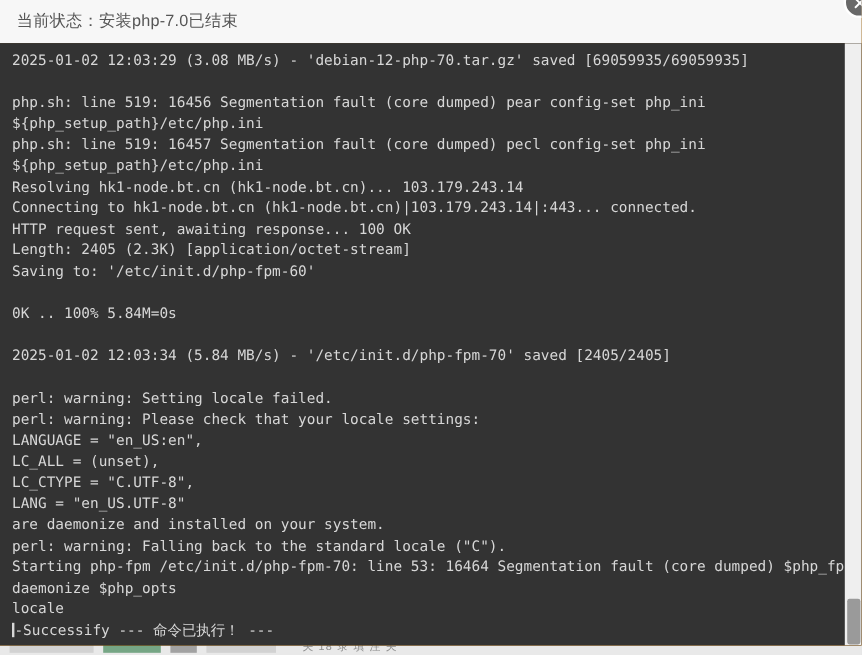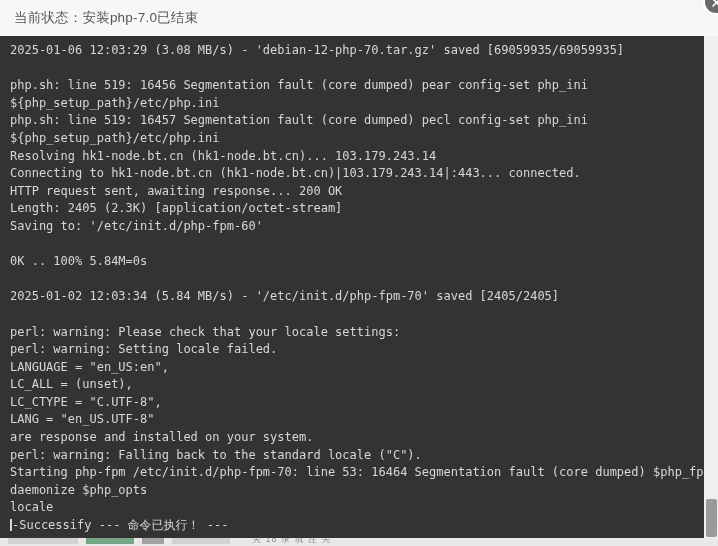--- a/index.html
+++ b/index.html
@@ -185,43 +185,43 @@
   <div class="close-btn" title="close">
     <svg width="11" height="11" viewBox="0 0 11 11" aria-hidden="true">
       <line x1="2" y1="2" x2="9" y2="9" stroke="#ffffff" stroke-width="1.6" stroke-linecap="round"></line>
       <line x1="9" y1="2" x2="2" y2="9" stroke="#ffffff" stroke-width="1.6" stroke-linecap="round"></line>
     </svg>
   </div>
 
   <div class="terminal-wrap">
 
     <div class="terminal" id="terminal">
-        <div class="term-line">2025-01-06 12:03:29 (3.08 MB/s) - 'debian-12-php-70.tar.gz' saved [69059935/69059935]</div>
+        <div class="term-line">2025-01-02 12:03:29 (3.08 MB/s) - 'debian-12-php-70.tar.gz' saved [69059935/69059935]</div>
         <div class="term-line blank"> </div>
         <div class="term-line">php.sh: line 519: 16456 Segmentation fault (core dumped) pear config-set php_ini</div>
         <div class="term-line">${php_setup_path}/etc/php.ini</div>
         <div class="term-line">php.sh: line 519: 16457 Segmentation fault (core dumped) pecl config-set php_ini</div>
         <div class="term-line">${php_setup_path}/etc/php.ini</div>
         <div class="term-line">Resolving hk1-node.bt.cn (hk1-node.bt.cn)... 103.179.243.14</div>
         <div class="term-line">Connecting to hk1-node.bt.cn (hk1-node.bt.cn)|103.179.243.14|:443... connected.</div>
-        <div class="term-line">HTTP request sent, awaiting response... 200 OK</div>
+        <div class="term-line">HTTP request sent, awaiting response... 100 OK</div>
         <div class="term-line">Length: 2405 (2.3K) [application/octet-stream]</div>
         <div class="term-line">Saving to: '/etc/init.d/php-fpm-60'</div>
         <div class="term-line blank"> </div>
         <div class="term-line">0K .. 100% 5.84M=0s</div>
         <div class="term-line blank"> </div>
         <div class="term-line">2025-01-02 12:03:34 (5.84 MB/s) - '/etc/init.d/php-fpm-70' saved [2405/2405]</div>
         <div class="term-line blank"> </div>
+        <div class="term-line">perl: warning: Setting locale failed.</div>
         <div class="term-line">perl: warning: Please check that your locale settings:</div>
-        <div class="term-line">perl: warning: Setting locale failed.</div>
         <div class="term-line">LANGUAGE = "en_US:en",</div>
         <div class="term-line">LC_ALL = (unset),</div>
         <div class="term-line">LC_CTYPE = "C.UTF-8",</div>
         <div class="term-line">LANG = "en_US.UTF-8"</div>
-        <div class="term-line">are response and installed on your system.</div>
+        <div class="term-line">are daemonize and installed on your system.</div>
         <div class="term-line">perl: warning: Falling back to the standard locale ("C").</div>
         <div class="term-line">Starting php-fpm /etc/init.d/php-fpm-70: line 53: 16464 Segmentation fault (core dumped) $php_fpm_BIN --</div>
         <div class="term-line">daemonize $php_opts</div>
         <div class="term-line">locale</div>
         <div class="term-line"><span class="cursor"></span><span>-Successify --- 命令已执行！ ---</span></div>
       </div>
 
     <div class="term-scrolltrack">
       <div class="term-scrollthumb"></div>
     </div>

